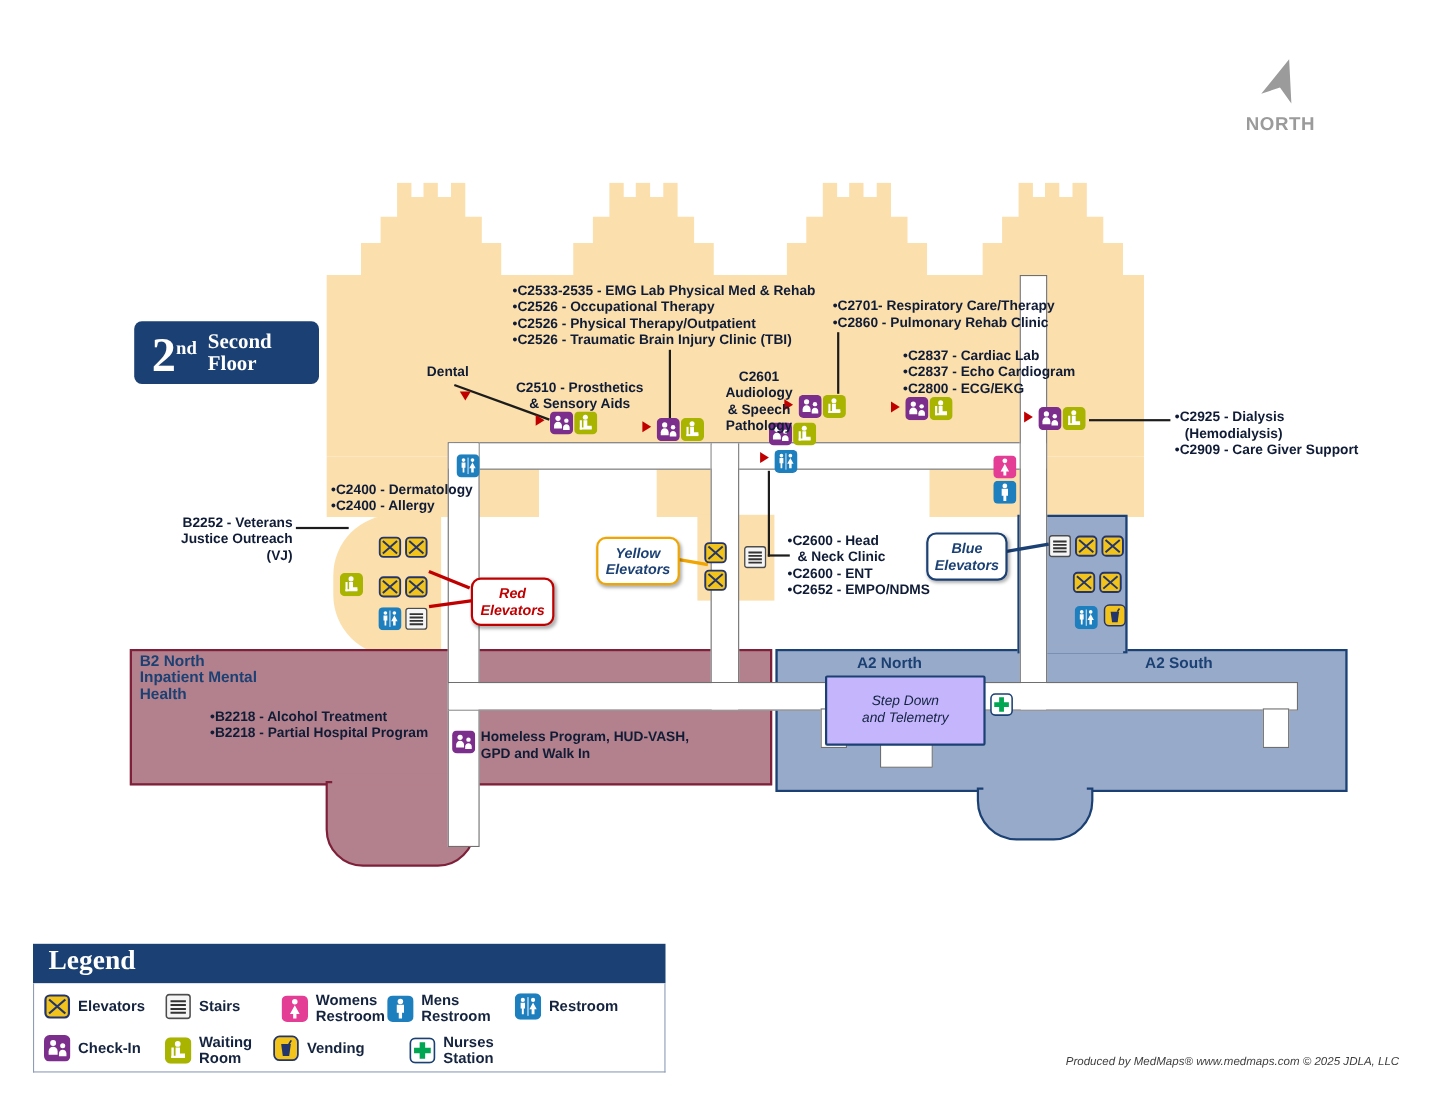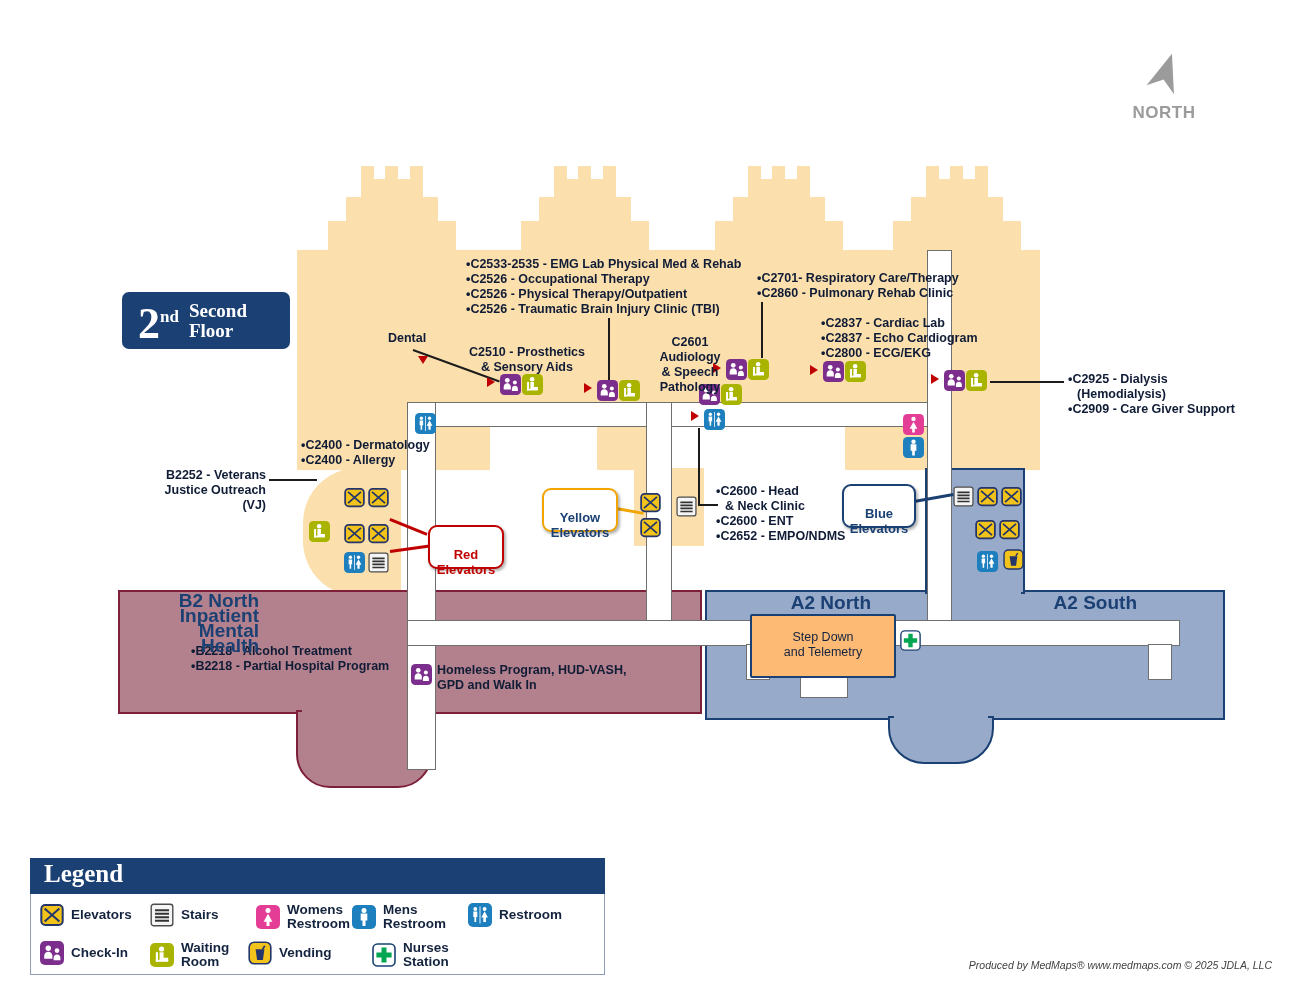--- a/index.html
+++ b/index.html
@@ -13,43 +13,43 @@
   .tw    { position: absolute; width: 128px; height: 86px; background: var(--tan, #FBDFAD);
            clip-path: polygon(0px 86px,0px 55px,18px 55px,18px 31px,33px 31px,33px 0px,46px 0px,46px 13px,57px 13px,57px 0px,70px 0px,70px 13px,82px 13px,82px 0px,95px 0px,95px 31px,110px 31px,110px 55px,128px 55px,128px 86px); }
   .mauve { position: absolute; background: var(--mauve, #B3818D); border: 2px solid var(--mauve-border, #7E2039); }
   .mauvefill { position: absolute; background: var(--mauve, #B3818D); }
   .blue  { position: absolute; background: var(--blue-fill, #98AAC9); border: 2px solid var(--navy, #1B4073); }
   .bluefill { position: absolute; background: var(--blue-fill, #98AAC9); }
 
   
   .cor   { position: absolute; background: #fff; border: 1px solid #6f6f6f; }
   .patch { position: absolute; background: #fff; }
-  .stepbox { position: absolute; background: #fdba74; border: 2px solid var(--navy, #1B4073); border-radius: 2px; }
+  .stepbox { position: absolute; background: #c4b5fd; border: 2px solid var(--navy, #1B4073); border-radius: 2px; font-style: italic; }
 
   
   .lead { position: absolute; background: #1c1c1c; }
   .conn { position: absolute; height: 2.5px; transform-origin: left center; }
   .conn.red { background: var(--red, #C00000); }
   .conn.yel { background: var(--callout-yellow, #F0A500); }
   .conn.blu { background: var(--navy, #1B4073); }
   .tri { position: absolute; width: 0; height: 0; }
   .tri.r { border-top: 5px solid transparent; border-bottom: 5px solid transparent; border-left: 8px solid var(--red, #C00000); }
   .tri.d { border-left: 5px solid transparent; border-right: 5px solid transparent; border-top: 8px solid var(--red, #C00000); }
 
   
   .ann { position: absolute; font-size: 12.5px; font-weight: 700; color: #101c36; line-height: 15px; white-space: nowrap; }
   .ann .b::before { content: "\2022 "; }
   .ann .c { padding-left: 9px; }
   .center { text-align: center; }
   .right  { text-align: right; }
-  .big { position: absolute; font-size: 19px; font-weight: 700; color: var(--navy, #1B4073); line-height: 15px; text-align: right; }
+  .big { position: absolute; font-size: 14px; font-weight: 700; color: var(--navy, #1B4073); line-height: 15px; text-align: left; }
   .sdtext { font-size: 12.5px; color: #13233f; line-height: 15px; text-align: center; padding-top: 14px; }
 
-  .callout { position: absolute; background: #fff; border-radius: 9px; text-align: center; 
-             font-weight: 700; font-size: 13px; line-height: 15px; padding-top: 20px;
+  .callout { position: absolute; background: #fff; border-radius: 9px; text-align: center; font-style: italic;
+             font-weight: 700; font-size: 13px; line-height: 15px; padding-top: 5px;
              box-shadow: 1.5px 2px 3px rgba(0,0,0,.3); }
   .callout.redC  { border: 2.5px solid var(--red, #C00000); color: var(--red, #C00000); }
   .callout.yelC  { border: 2.5px solid var(--callout-yellow, #F0A500); color: var(--navy, #1B4073); }
   .callout.bluC  { border: 2.5px solid var(--navy, #1B4073); color: var(--navy, #1B4073); }
 
   
   .badge { position: absolute; left: 122px; top: 292px; width: 168px; height: 57px; background: var(--navy, #1B4073);
            border-radius: 7px; color: #fff; display: flex; align-items: center; padding-left: 16px; gap: 10px;
            font-family: "Liberation Serif", serif; }
   .bnum  { font-size: 44px; font-weight: 700; line-height: 46px; }

